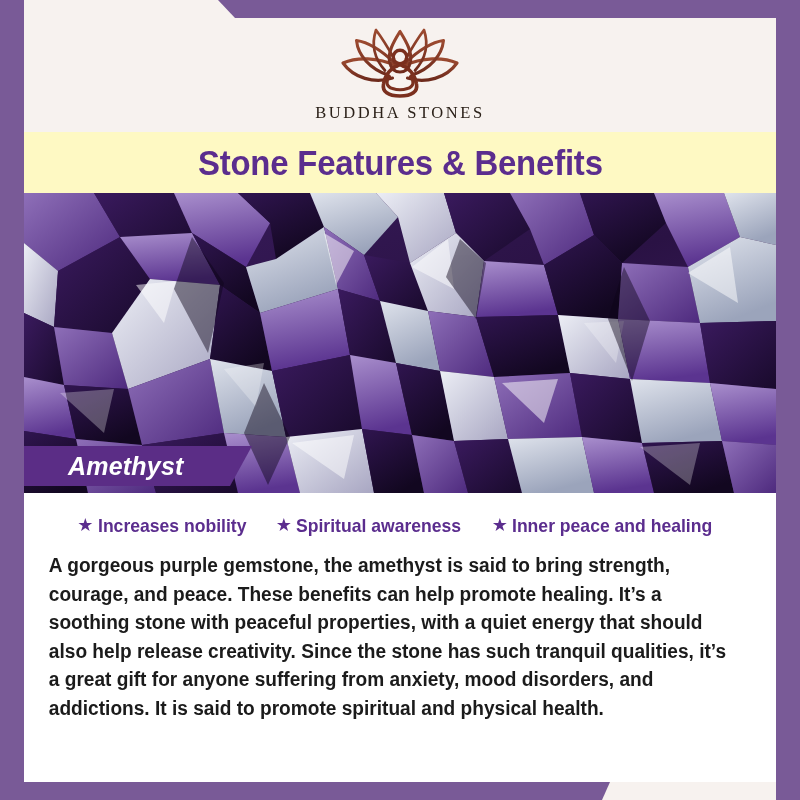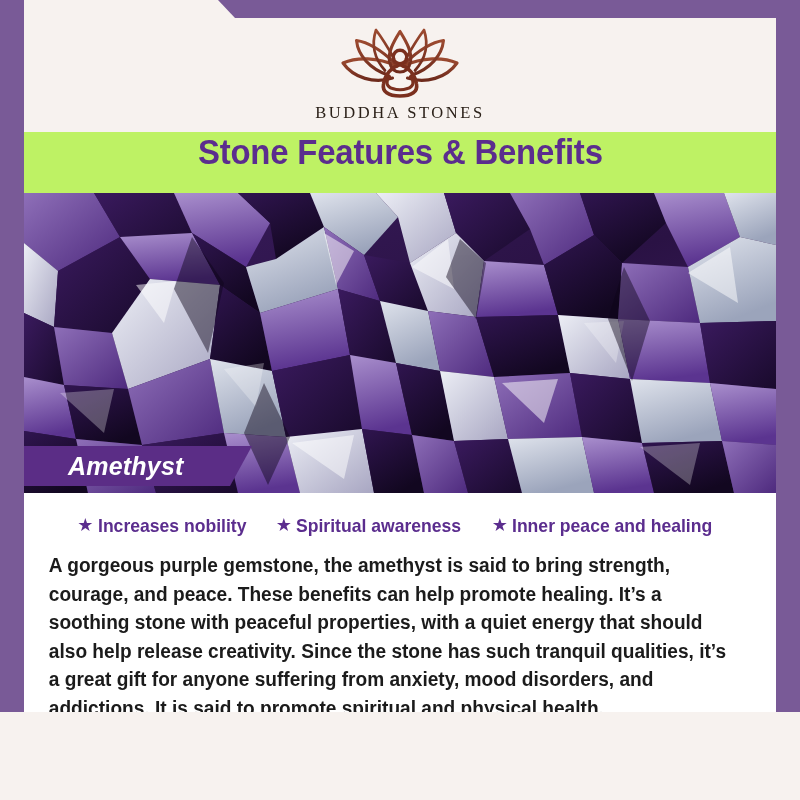--- a/index.html
+++ b/index.html
@@ -11,21 +11,21 @@
   }
 
   body {
     font-family: "Liberation Sans", sans-serif;
     background: #f7f2ef;
   }
 
   #page {
     position: relative;
     width: 800px;
-    height: 712px;
+    height: 800px;
     background: #f7f2ef;
     overflow: hidden;
   }
 
   
   .frame-band {
     position: absolute;
     background: #795a97;
   }
   
@@ -89,22 +89,23 @@
     white-space: nowrap;
   }
 
   
   #title-band {
     position: absolute;
     left: 24px;
     top: 132px;
     width: 752px;
     height: 61px;
-    background: #bef264;
+    background: #fef9c3;
     display: flex;
+    align-items: center;
     justify-content: center;
   }
 
   #title-text {
     font-size: 35px;
     font-weight: bold;
     color: #5b2d8e;
     letter-spacing: -0.2px;
     transform: scaleX(0.94);
     white-space: nowrap;

